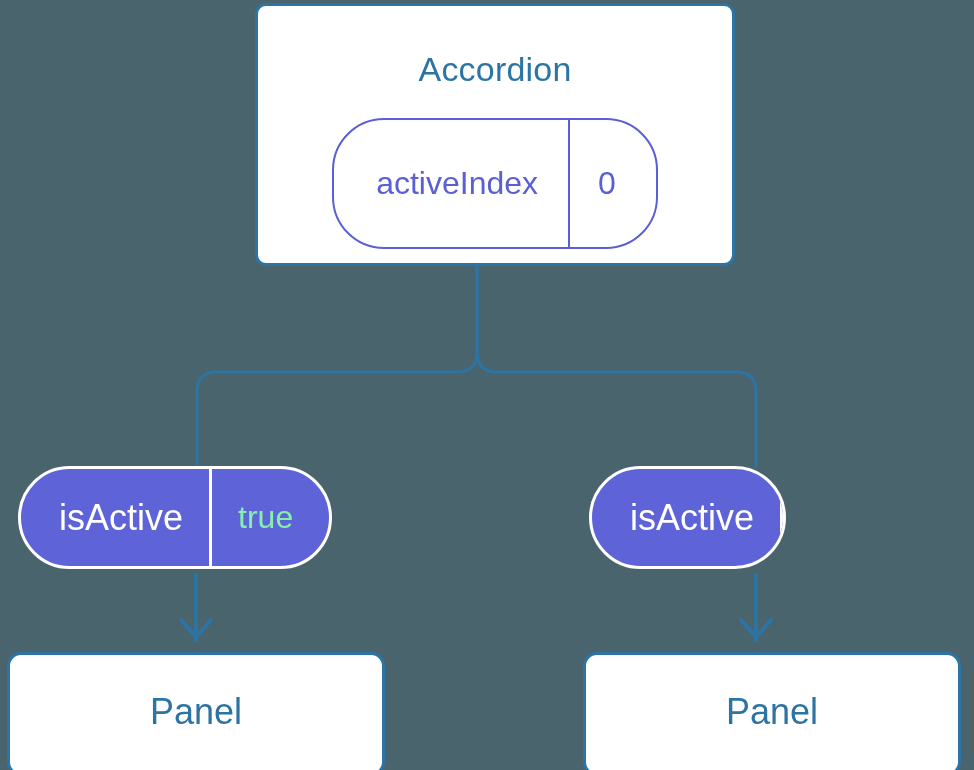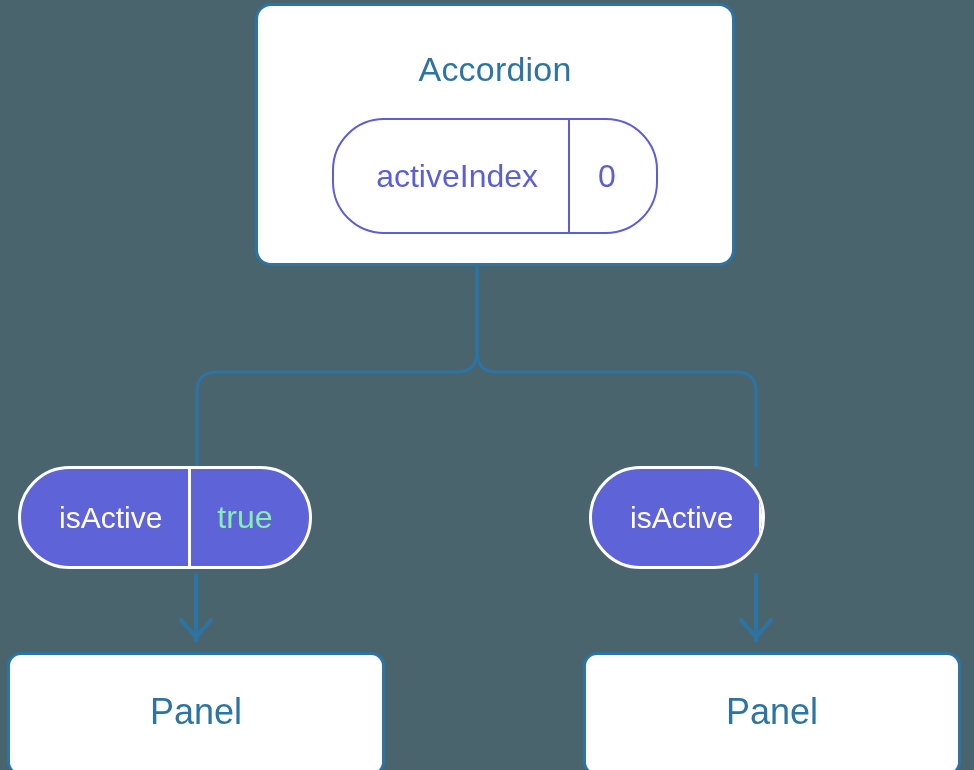--- a/index.html
+++ b/index.html
@@ -31,40 +31,40 @@
 
   
   .root-card {
     position: absolute;
     left: 255px;
     top: 3px;
     width: 480px;
     height: 263px;
     background: #ffffff;
     border: 3px solid #2c74a3;
-    border-radius: 16px;
+    border-radius: 11px;
     box-sizing: border-box;
     z-index: 3;
     display: flex;
     flex-direction: column;
     align-items: center;
   }
   .root-title {
     color: #2c74a3;
     font-size: 34px;
     letter-spacing: 0.2px;
     margin-top: 46px;
     line-height: 1;
     white-space: nowrap;
   }
 
   
   .pill-outline {
     margin-top: 32px;
-    height: 116px;
+    height: 131px;
     display: flex;
     align-items: stretch;
     border: 2px solid #5b5fd6;
     border-radius: 52px;
     background: #ffffff;
     box-sizing: border-box;
     overflow: hidden;
   }
   .pill-outline .pill-key {
     display: flex;
@@ -102,21 +102,21 @@
     box-sizing: border-box;
     overflow: hidden;
     z-index: 3;
   }
   .pill-filled .pill-key {
     display: flex;
     align-items: center;
     justify-content: center;
     padding: 0 26px 0 38px;
     color: #ffffff;
-    font-size: 30px;
+    font-size: 36px;
     white-space: nowrap;
   }
   .pill-filled .pill-sep {
     width: 3px;
     background: #ffffff;
     flex: 0 0 auto;
   }
   .pill-filled .pill-val {
     display: flex;
     align-items: center;

